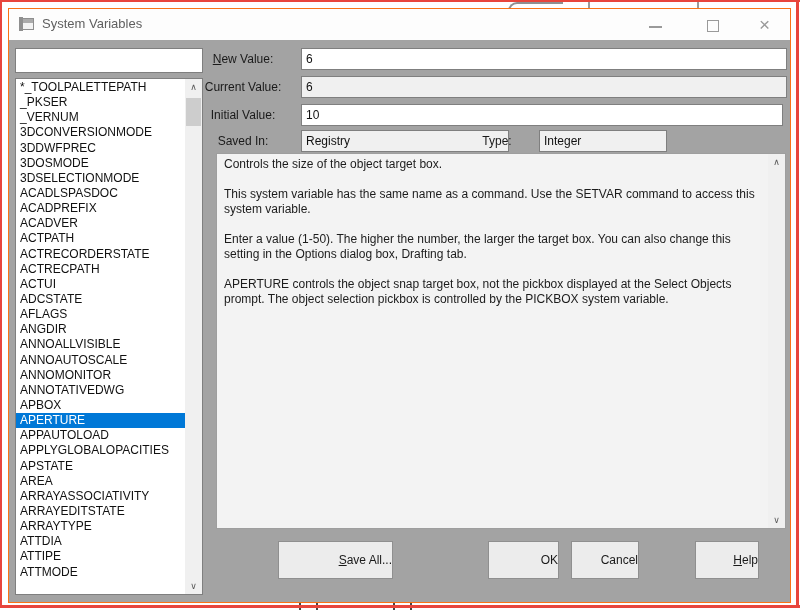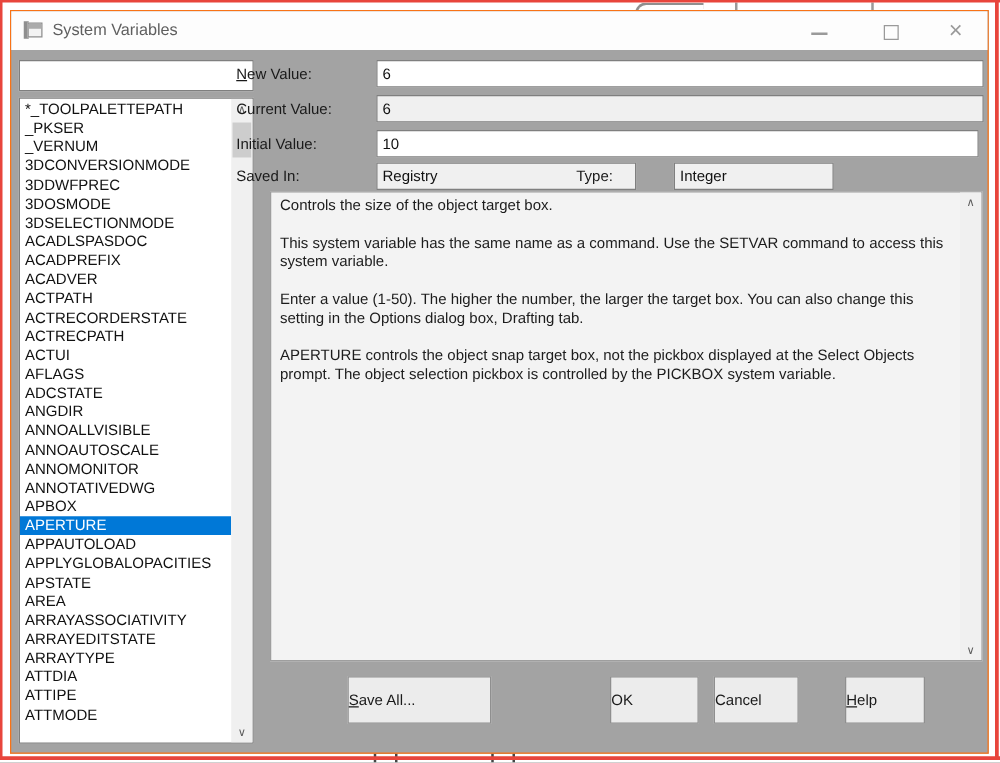--- a/index.html
+++ b/index.html
@@ -65,21 +65,21 @@
   .list-item.selected { background:var(--sel-bg); color:var(--sel-text); }
 
   .vscroll { position:absolute; right:0; top:0; bottom:0; width:17px; background:#f0f0f0; }
   .vscroll .arrow { position:absolute; left:0; width:17px; height:16px; text-align:center;
     font-size:9px; line-height:16px; color:#5a5a5a; }
   .vscroll .arrow.up { top:0; } .vscroll .arrow.down { bottom:0; }
   .vscroll .thumb { position:absolute; left:1px; width:15px; background:#cdcdcd; }
   .list-thumb { top:19px; height:28px; }
 
   
-  .fld-label { position:absolute; font-size:12px; color:#1a1a1a; text-align:left; width:108px; }
+  .fld-label { position:absolute; font-size:12px; color:#1a1a1a; text-align:center; width:108px; }
   .lbl-new     { left:180px; top:43px; }
   .lbl-current { left:180px; top:71px; }
   .lbl-initial { left:180px; top:99px; }
   .lbl-saved   { left:180px; top:125px; }
   .lbl-type    { left:452px; top:125px; width:72px; }
 
   .fld { position:absolute; height:22px; border:1px solid #7f7f7f; font-size:12px;
     padding:0 4px; font-family:"Liberation Sans", sans-serif; color:#111; outline:none; }
   .fld.ro { background:#f0f0f0; }
   .fld-new     { left:292px; top:39px; width:486px; background:#fff; }
@@ -90,27 +90,27 @@
 
   
   .descbox { position:absolute; left:207px; top:144px; width:570px; height:376px;
     border:1px solid #9e9e9e; background:#f3f3f3; }
   .descbox .text { position:absolute; left:0; top:0; right:17px; bottom:0;
     padding:3px 6px 0 7px; overflow:hidden; }
   .descbox .text p { margin:0 0 15px 0; font-size:12px; line-height:15px; color:#1c1c1c; }
 
   
   .btn { position:absolute; top:532px; height:38px; background:#ececec;
-    border:1px solid #8f8f8f; font-size:12px; color:#1a1a1a; text-align:left;
+    border:1px solid #8f8f8f; font-size:12px; color:#1a1a1a; text-align:right;
     font-family:"Liberation Sans", sans-serif; padding:0; cursor:default; }
   .btn-saveall { left:269px; width:115px; }
   .btn-read    { left:397px; width:76px; }
   .btn-ok      { left:479px; width:71px; }
   .btn-cancel  { left:562px; width:68px; }
-  .btn-help    { left:667px; width:64px; }
+  .btn-help    { left:686px; width:64px; }
 
   .u { text-decoration: underline; }
 </style>
 </head>
 <body>
 
 <div class="artifact art-arc"></div>
 <div class="artifact art-tick t1"></div>
 <div class="artifact art-tick t2"></div>
 <div class="artifact art-glyph g1"></div>
@@ -148,22 +148,22 @@
         <div class="list-item">3DDWFPREC</div>
         <div class="list-item">3DOSMODE</div>
         <div class="list-item">3DSELECTIONMODE</div>
         <div class="list-item">ACADLSPASDOC</div>
         <div class="list-item">ACADPREFIX</div>
         <div class="list-item">ACADVER</div>
         <div class="list-item">ACTPATH</div>
         <div class="list-item">ACTRECORDERSTATE</div>
         <div class="list-item">ACTRECPATH</div>
         <div class="list-item">ACTUI</div>
+        <div class="list-item">ADCSTATE</div>
         <div class="list-item">AFLAGS</div>
-        <div class="list-item">ADCSTATE</div>
         <div class="list-item">ANGDIR</div>
         <div class="list-item">ANNOALLVISIBLE</div>
         <div class="list-item">ANNOAUTOSCALE</div>
         <div class="list-item">ANNOMONITOR</div>
         <div class="list-item">ANNOTATIVEDWG</div>
         <div class="list-item">APBOX</div>
         <div class="list-item selected">APERTURE</div>
         <div class="list-item">APPAUTOLOAD</div>
         <div class="list-item">APPLYGLOBALOPACITIES</div>
         <div class="list-item">APSTATE</div>

